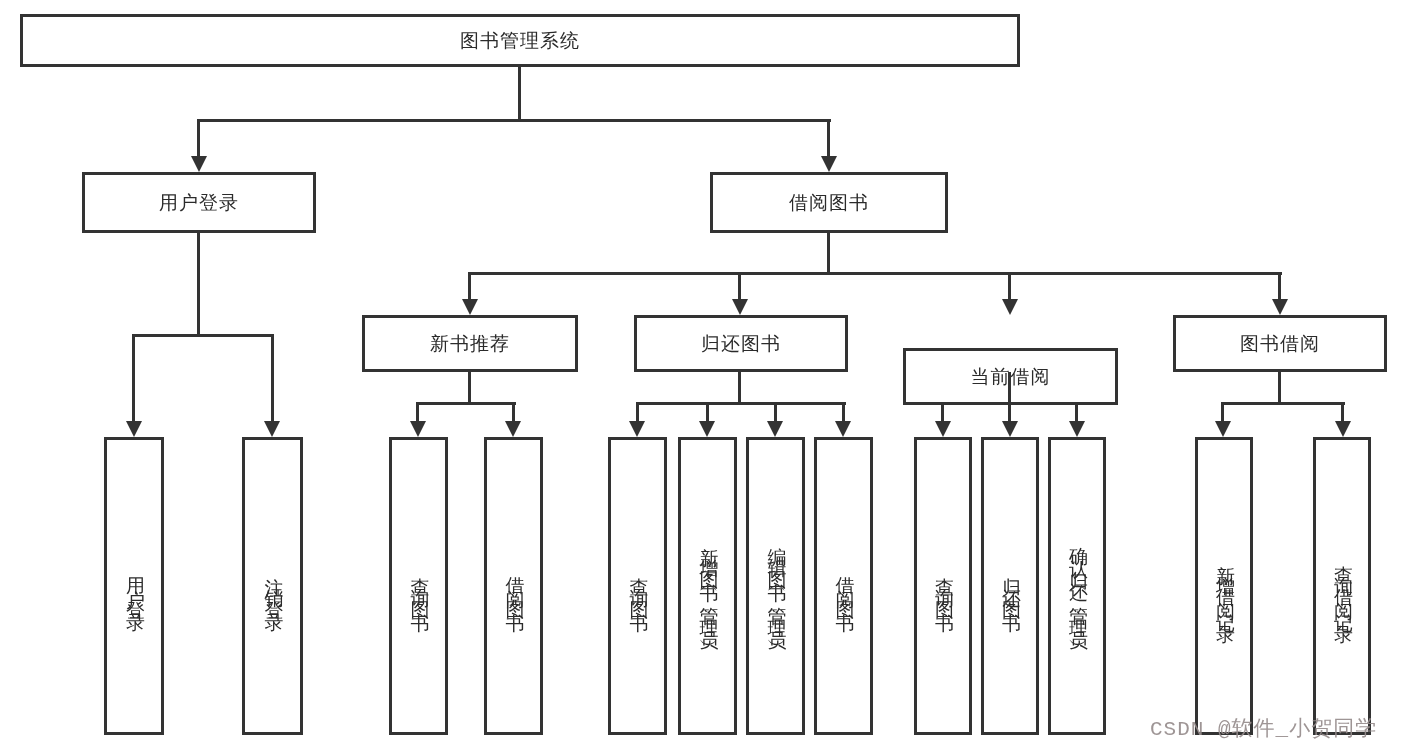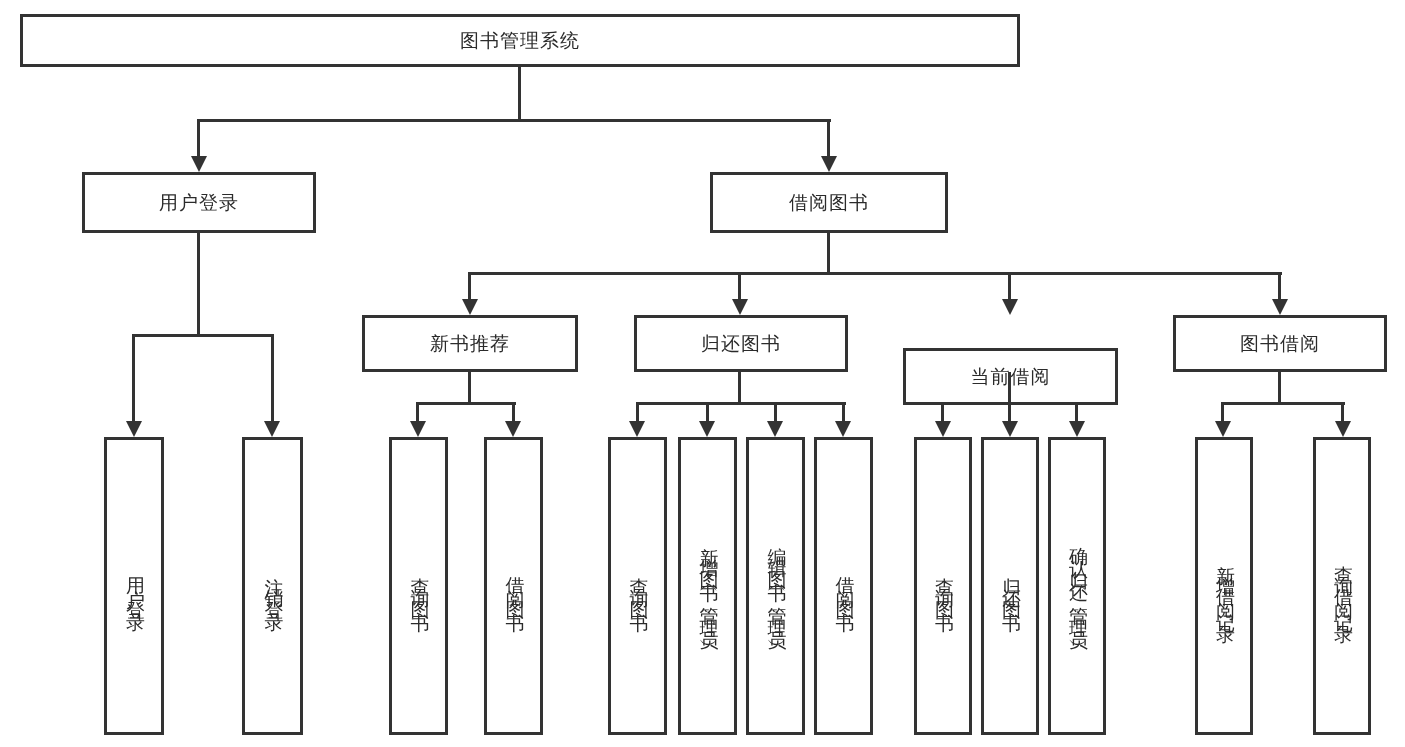--- a/index.html
+++ b/index.html
@@ -178,14 +178,15 @@
     <span class="vtext">确认归还（管理员）</span>
   </div>
 
   <div class="vbox g5-1">
     <span class="vtext">新增借阅记录</span>
   </div>
   <div class="vbox g5-2">
     <span class="vtext">查询借阅记录</span>
   </div>
 
+  <div class="watermark">CSDN @软件_小贺同学</div>
 
 </div>
 
 </body></html>

